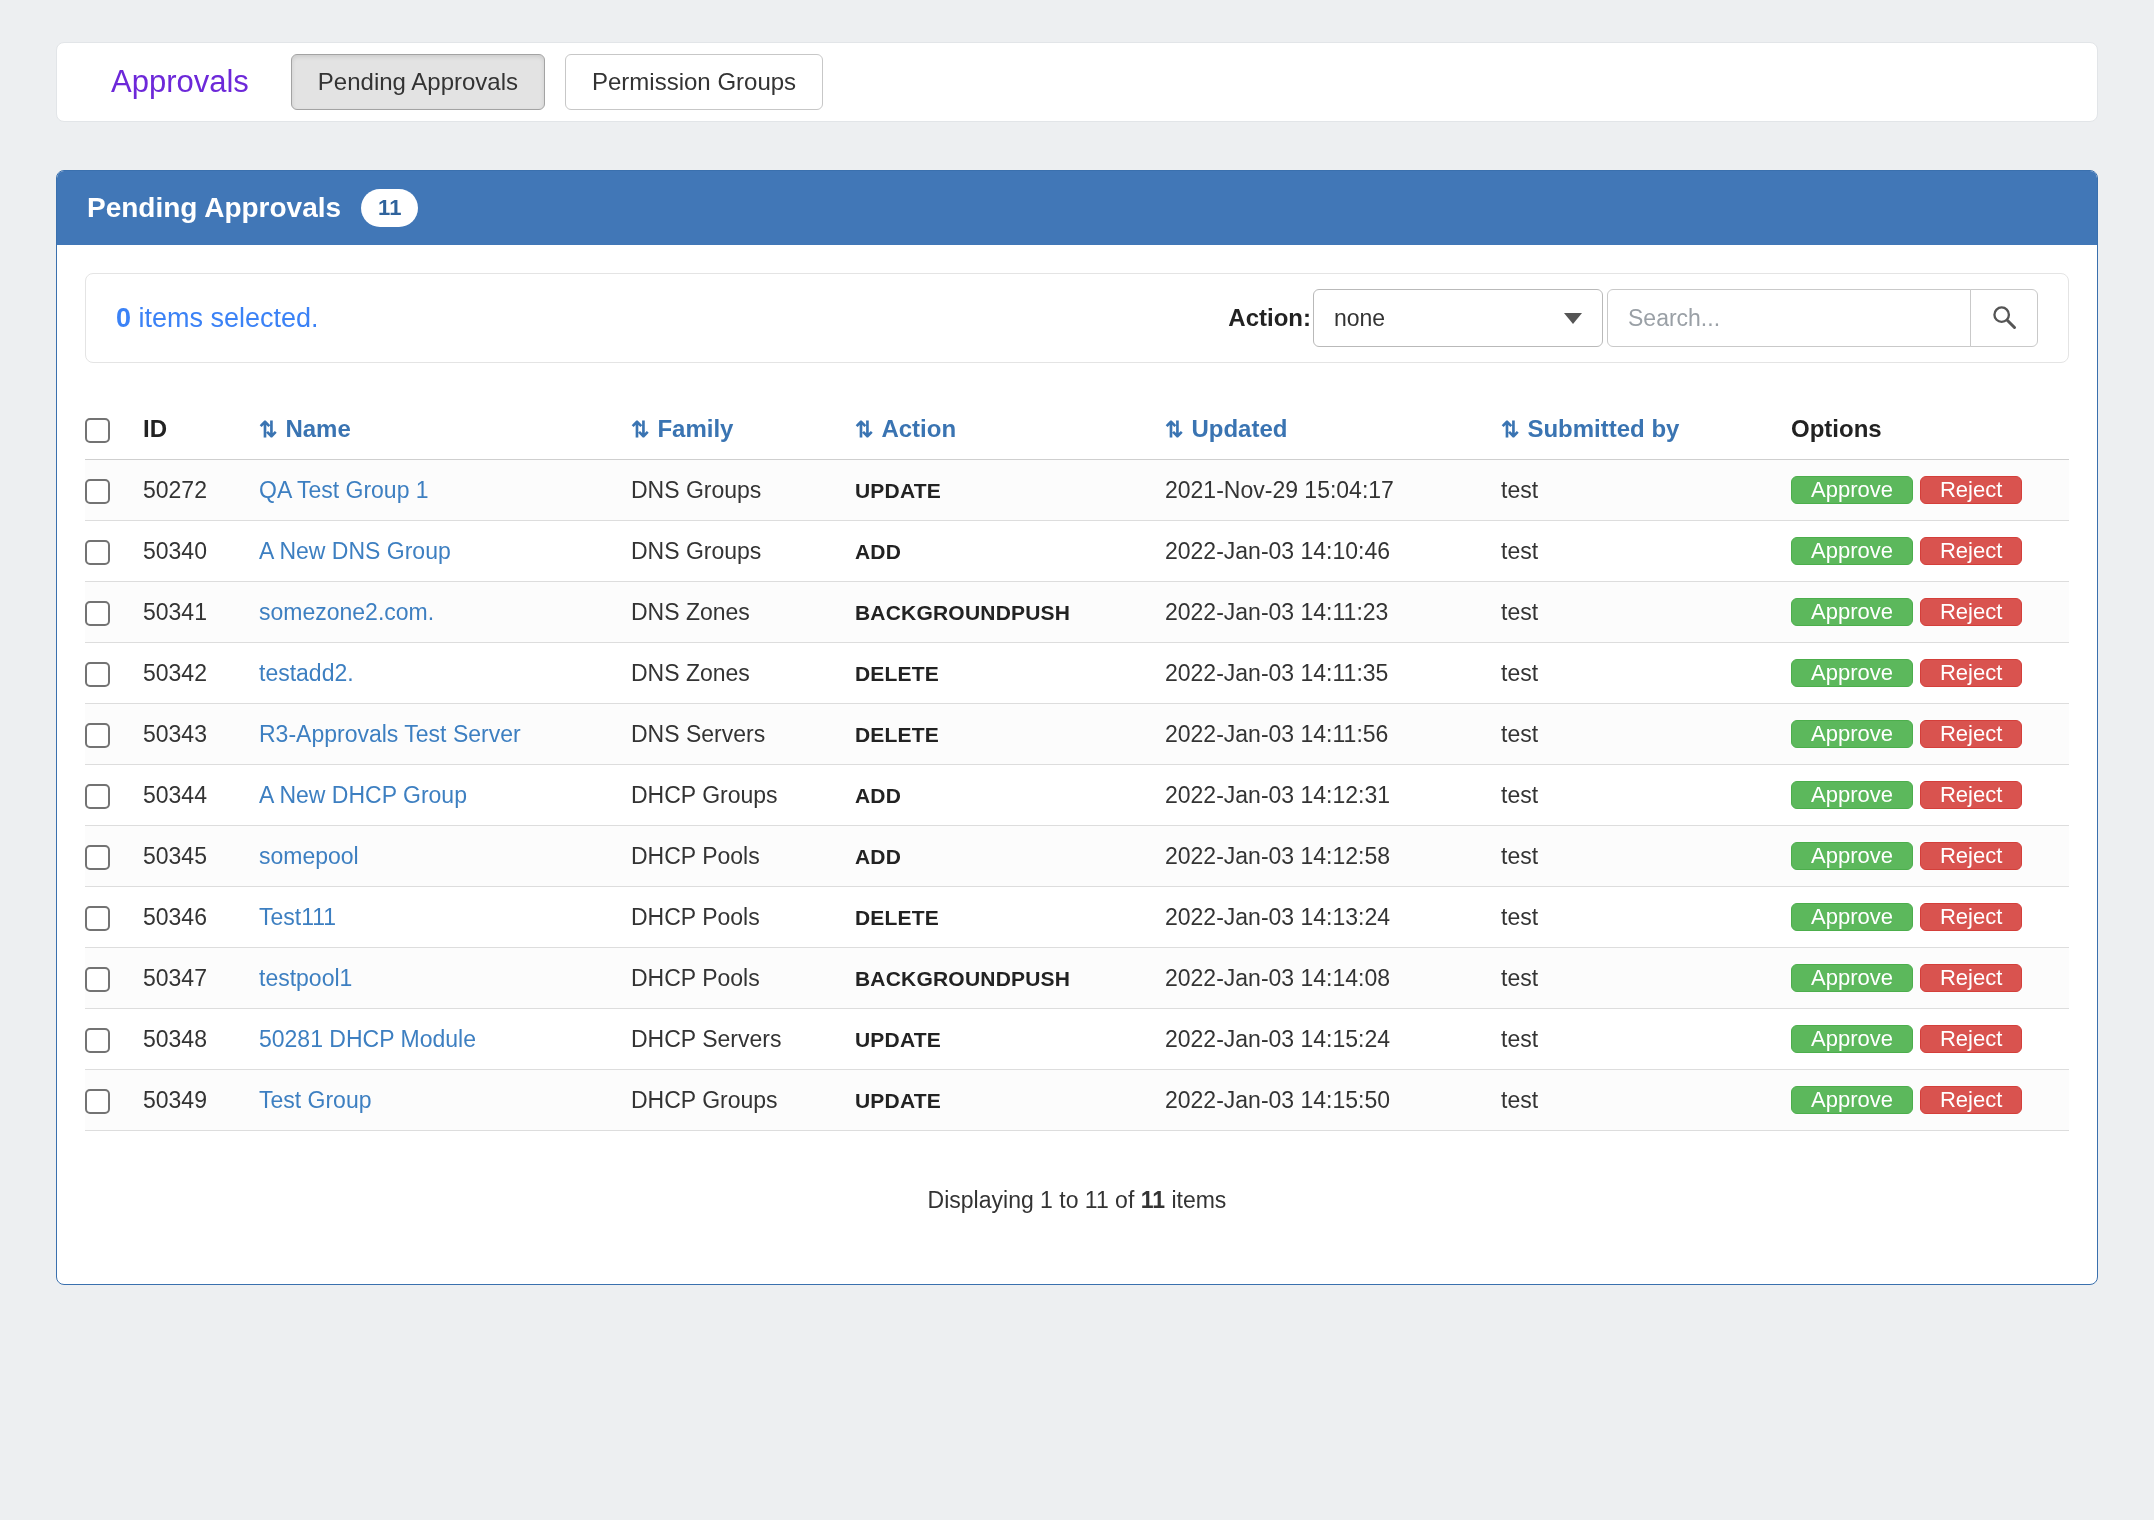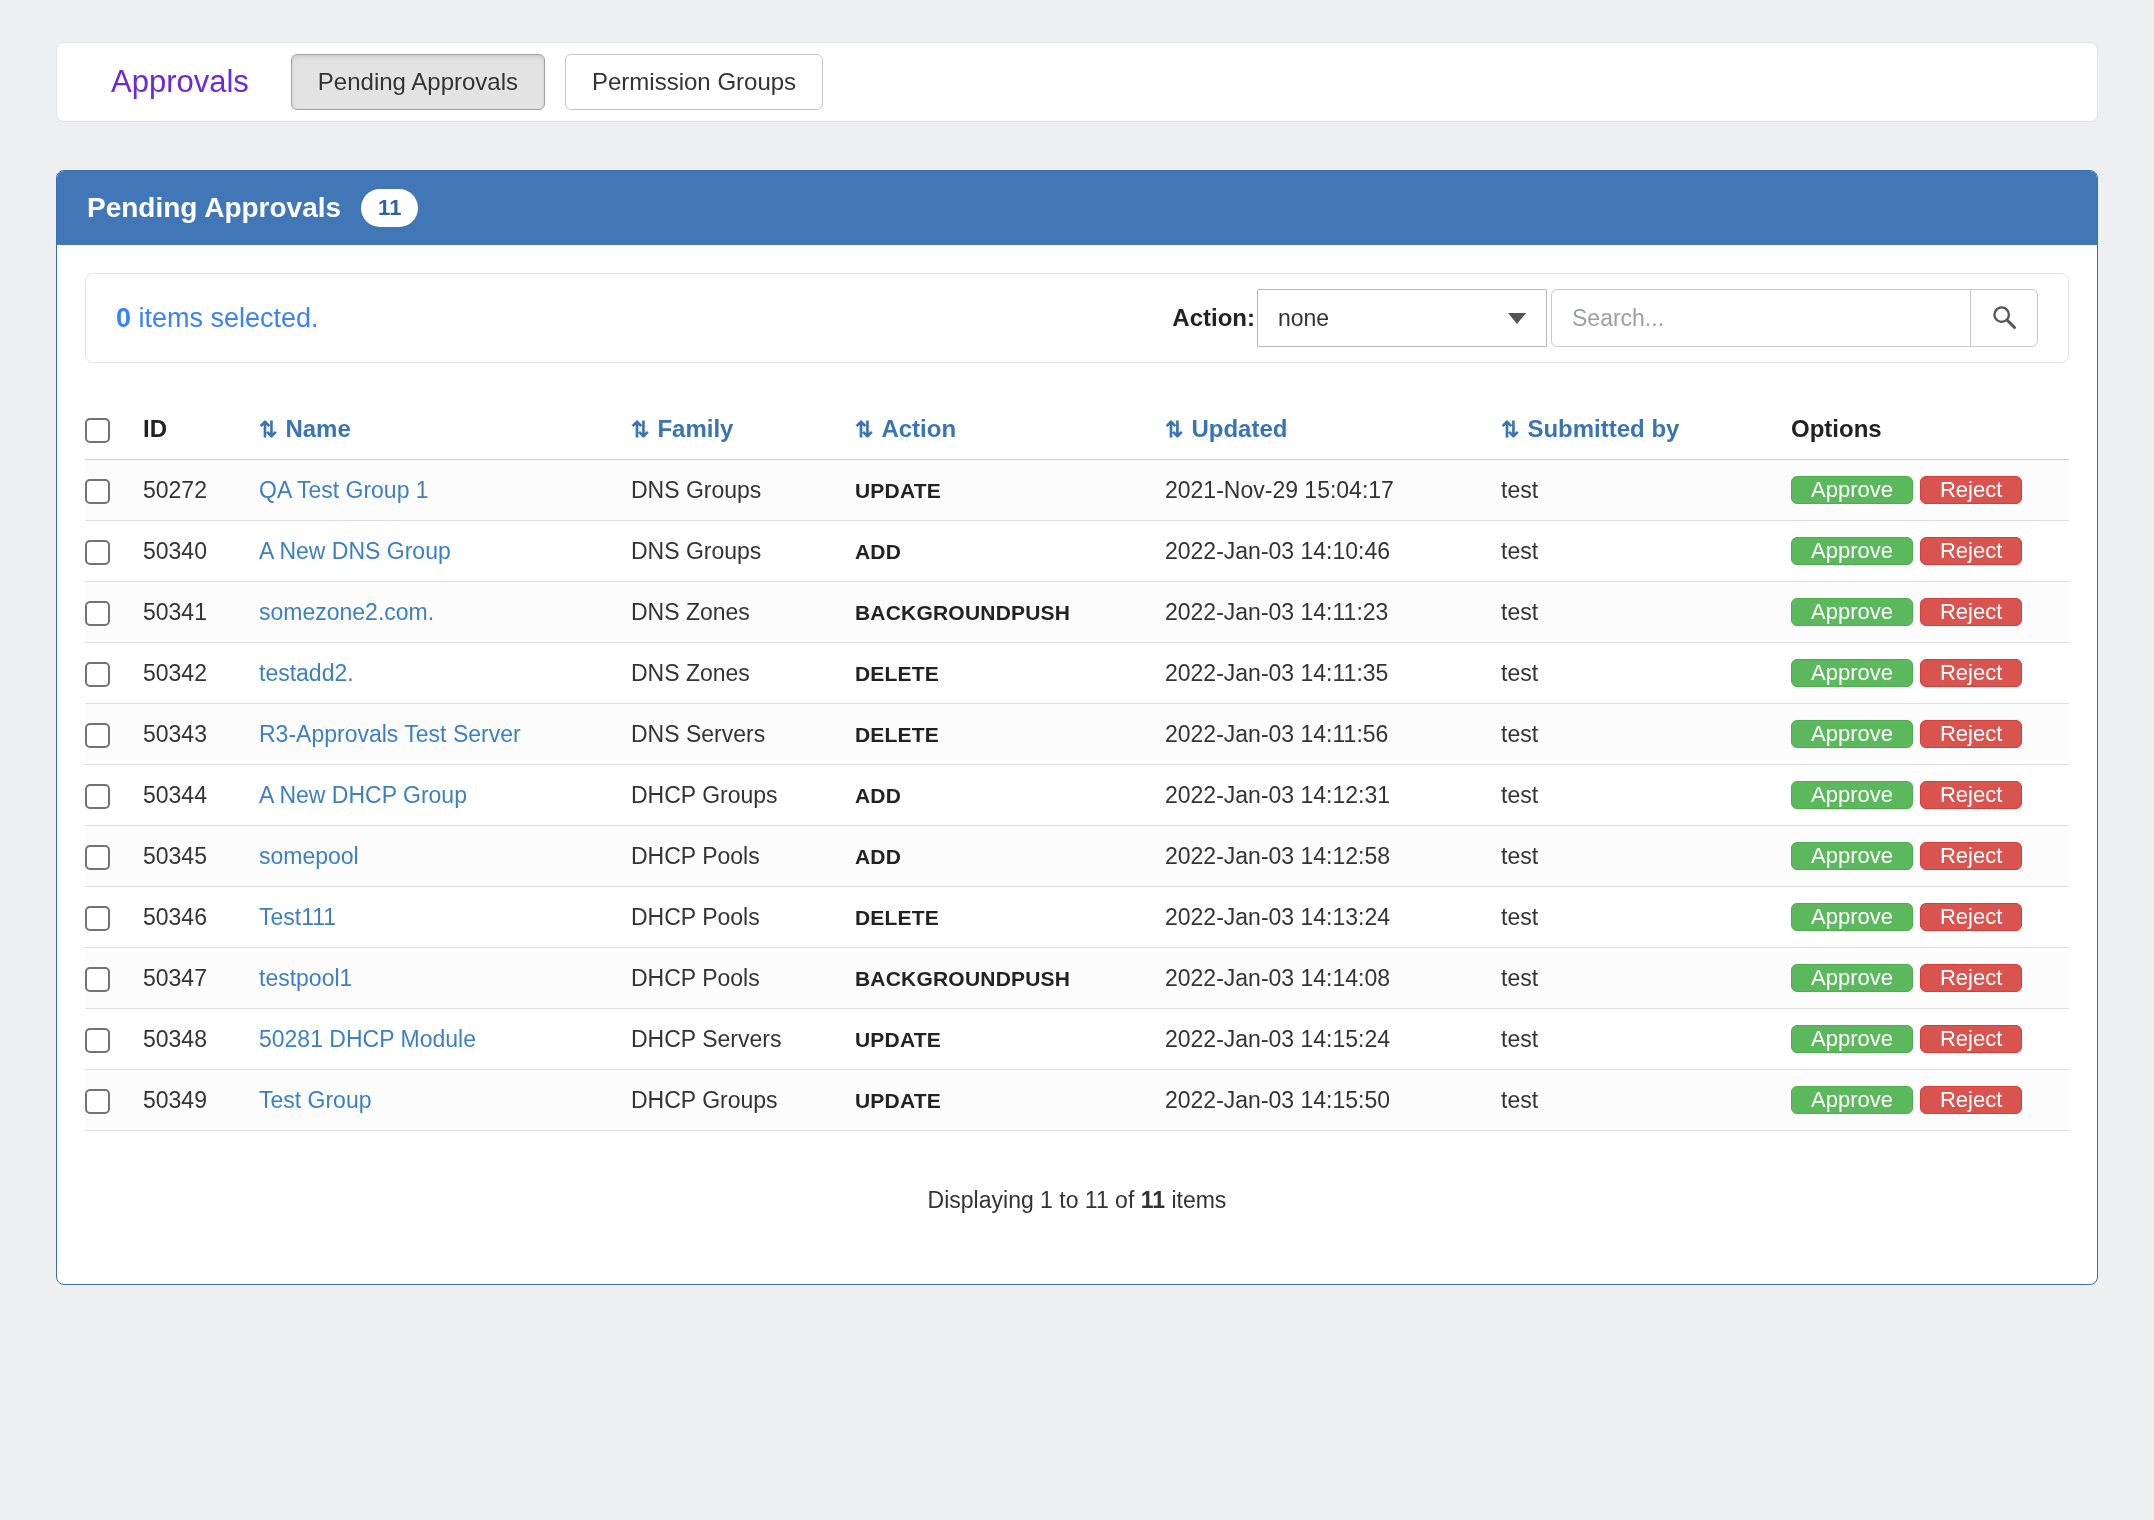--- a/index.html
+++ b/index.html
@@ -65,36 +65,36 @@
     height:90px;
     display:flex; align-items:center; justify-content:space-between;
     padding:0 30px;
   }
   .sel-text { font-size:27px; color:#3b82f6; }
   .sel-text b { font-weight:bold; }
   .toolbar-right { display:flex; align-items:center; }
   .action-label { font-size:24px; font-weight:bold; color:#222; margin-right:2px; }
   .select-box {
     width:290px; height:58px;
-    border:1px solid #b9b9b9; border-radius:1px;
+    border:1px solid #b9b9b9; border-radius:6px;
     background:#fff;
     display:flex; align-items:center; justify-content:space-between;
     padding:0 20px;
     font-size:23px; color:#333;
     cursor:pointer;
   }
   .caret {
     width:0; height:0;
     border-left:9px solid transparent;
     border-right:9px solid transparent;
     border-top:11px solid #555;
   }
   .search-group { display:flex; margin-left:4px; }
   .search-input {
-    width:420px; height:58px;
+    width:364px; height:58px;
     border:1px solid #c9c9c9;
     border-radius:6px 0 0 6px;
     padding:0 20px;
     font-family:inherit; font-size:23px; color:#333;
     outline:none;
   }
   .search-input::placeholder { color:#9aa0a6; }
   .search-btn {
     width:68px; height:58px;
     margin-left:-1px;

